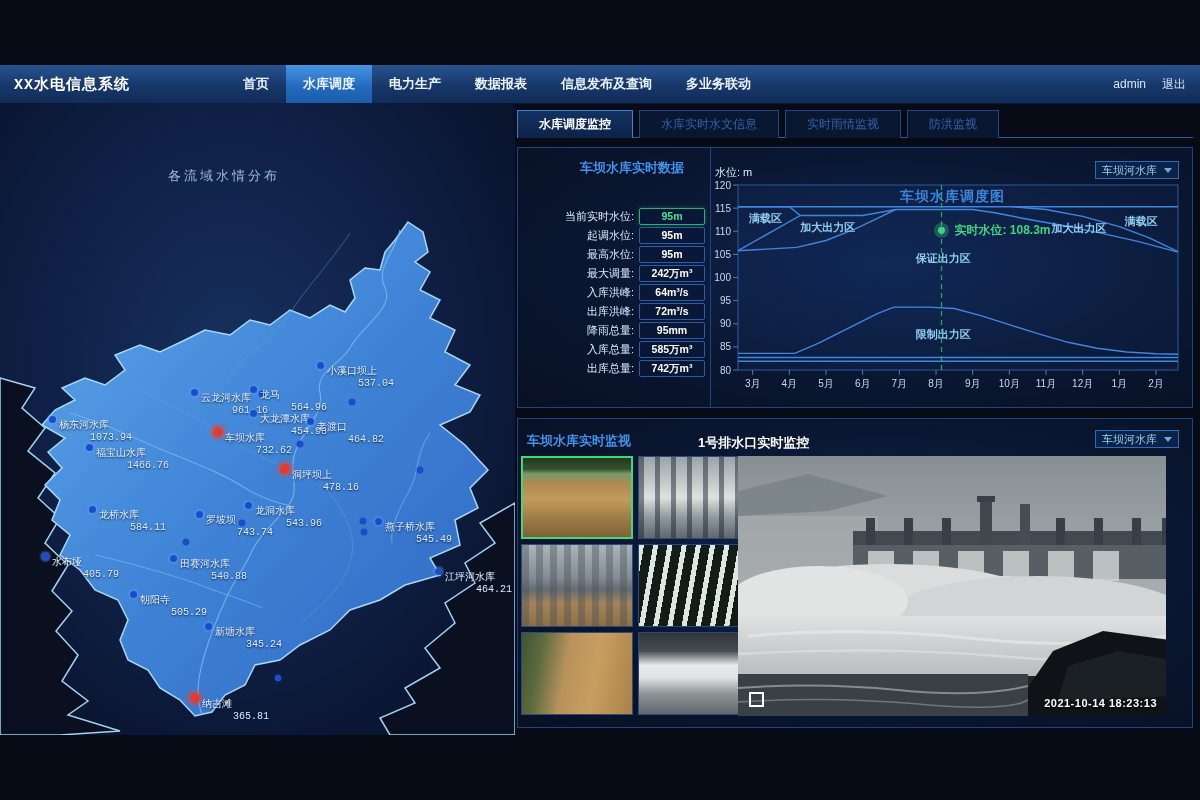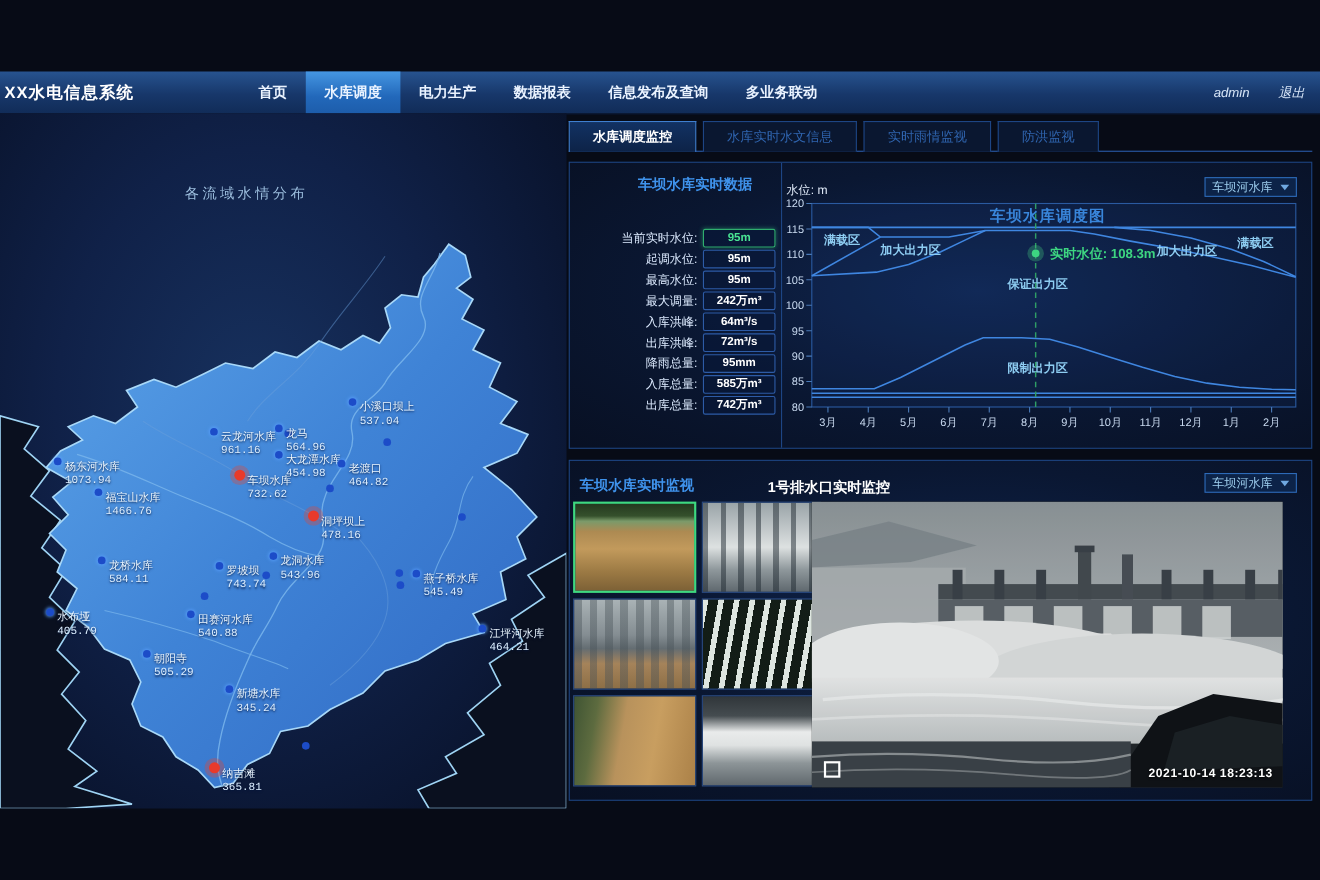--- a/index.html
+++ b/index.html
@@ -2,40 +2,40 @@
 <html><head>
 <meta charset="utf-8">
 <style>
   html,body{margin:0;padding:0;}
   body{width:1200px;height:800px;position:relative;overflow:hidden;background:#070b16;
        font-family:"Liberation Sans","DejaVu Sans",sans-serif;}
   
   .navbar{position:absolute;left:0;top:65px;width:1200px;height:38px;
           background:linear-gradient(180deg,#27538f 0%,#17376a 55%,#112c58 100%);
           display:flex;align-items:center;border-bottom:1px solid #0a1a38;}
-  .brand{color:#fff;font-weight:bold;font-size:15px;margin-left:4px;letter-spacing:1px;}
+  .brand{color:#fff;font-weight:bold;font-size:15px;margin-left:14px;letter-spacing:1px;font-family:Liberation Mono, monospace;}
   .nav-items{display:flex;height:100%;margin-left:96px;}
   .nav-item{color:#eaf3ff;font-size:13px;font-weight:bold;padding:0 17px;display:flex;
             align-items:center;cursor:pointer;white-space:nowrap;}
   .nav-item.active{background:linear-gradient(180deg,#4596e2 0%,#2268ba 60%,#1d5dab 100%);}
-  .nav-right{margin-left:auto;margin-right:14px;color:#d9e7f9;font-size:12px;display:flex;gap:26px;align-items:center;font-style:italic;}
+  .nav-right{margin-left:auto;margin-right:14px;color:#d9e7f9;font-size:12px;display:flex;gap:16px;align-items:center;}
   
   .map-panel{position:absolute;left:0;top:103px;width:515px;height:632px;overflow:hidden;
      background:radial-gradient(ellipse at 45% 42%,#17315e 0%,#102148 45%,#0a1530 80%,#081023 100%);font-family:Liberation Mono, monospace;}
   .map-title{position:absolute;left:168px;top:64px;color:#9cbede;font-size:13px;letter-spacing:3px;}
   .map-svg{position:absolute;left:0;top:0;}
   .station{position:absolute;}
   .sdot{position:absolute;left:-3px;top:-3px;width:7px;height:7px;border-radius:50%;
         background:#1c4cc8;box-shadow:0 0 3px 1px rgba(90,160,255,.8);}
   .sdot.red{left:-5px;top:-5px;width:10px;height:10px;background:#e83a2a;
         box-shadow:0 0 0 4px rgba(232,70,50,.33);}
   .stxt{position:absolute;left:7px;top:1px;white-space:nowrap;}
   .sname,.sval{display:block;color:#ecf7ff;font-size:10px;line-height:11.5px;
         text-shadow:0 1px 2px rgba(0,20,60,.95);}
-  .sval{color:#dceeff;}
+  .sval{color:#dceeff;margin-left:31px;}
   
   .tabbar{position:absolute;left:517px;top:110px;width:676px;height:28px;
           border-bottom:1px solid #2a5aa8;display:flex;gap:6px;box-sizing:border-box;}
   .tab{height:27px;padding:0 21px;display:flex;align-items:center;font-size:12px;color:#2f64ae;
        border:1px solid #1d4584;border-bottom:none;background:#0a1730;cursor:pointer;white-space:nowrap;}
   .tab.active{color:#fff;font-weight:bold;background:linear-gradient(180deg,#123263,#0d2347);border-color:#3f7fd0;}
   
   .panel{position:absolute;border:1px solid #1d4584;box-sizing:border-box;
          background:radial-gradient(ellipse at 55% 45%,#102650 0%,#0a1732 55%,#081023 100%);}
   .panel-top{left:517px;top:147px;width:676px;height:261px;}

